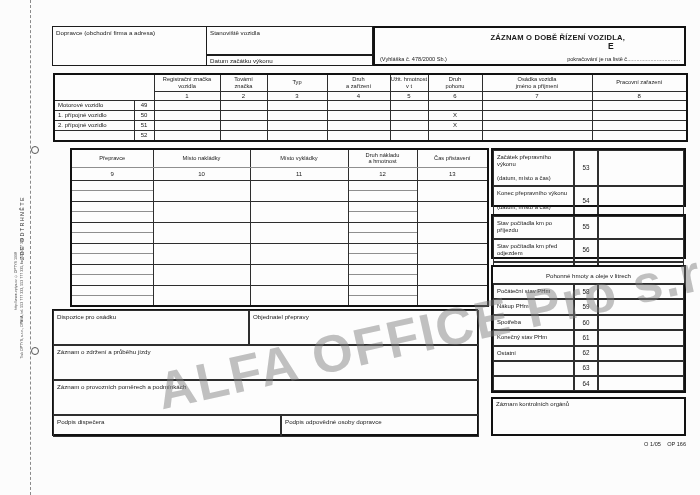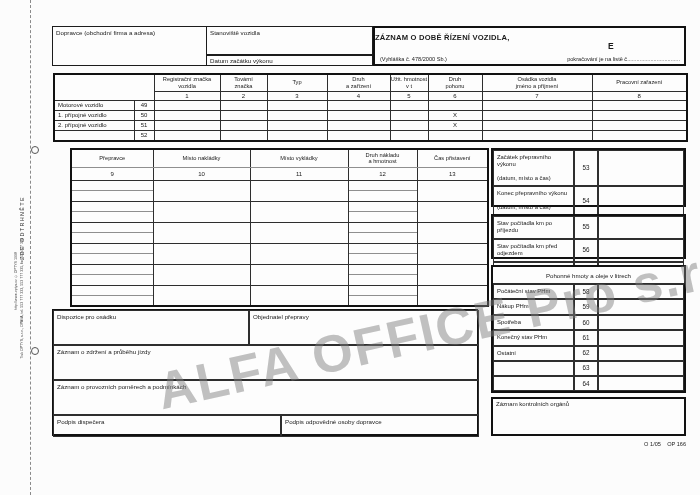--- a/index.html
+++ b/index.html
@@ -9,21 +9,21 @@
     background:#fcfcfc; color:#1a1a1a; position:relative; overflow:hidden;
   }
   
   .tear-line { position:absolute; top:0; height:495px; border-left:1px dashed #8a8a8a; width:0; }
   .vtext { position:absolute; writing-mode:vertical-rl; transform:rotate(180deg); white-space:nowrap; color:#333; }
   .hole { position:absolute; width:8px; height:8px; border:1px solid #555; border-radius:50%; background:#fcfcfc; }
   
   .box { position:absolute; border:1px solid #1c1c1c; background:#fdfdfd; }
   .box .lab, .lab { font-size:6.2px; padding:2px 3px; display:block; line-height:1.2; }
   .titlebox { position:absolute; border:2px solid #111; background:#fdfdfd; }
-  .title-l1,.title-l2 { text-align:left; font-weight:bold; font-size:7.6px; letter-spacing:.2px; }
+  .title-l1,.title-l2 { text-align:right; font-weight:bold; font-size:7.6px; letter-spacing:.2px; }
   .title-l1 { margin-top:5px; }
   .title-e { position:absolute; font-weight:bold; font-size:8.5px; }
   .decree { position:absolute; left:5px; bottom:2px; font-size:5.6px; }
   .contin { position:absolute; right:4px; bottom:2px; font-size:5.6px; }
   
   table { border-collapse:collapse; table-layout:fixed; }
   .t1, .t2 { position:absolute; border:2px solid #111; background:#fdfdfd; }
   .t1 td, .t2 td { border:1px solid #2e2e2e; overflow:hidden; }
   .t1 .hl td, .t2 .hl td { font-size:5.7px; text-align:center; vertical-align:middle; line-height:1.15; white-space:pre-line; }
   .t1 .hn td, .t2 .hn td { font-size:6px; text-align:center; line-height:1; }

